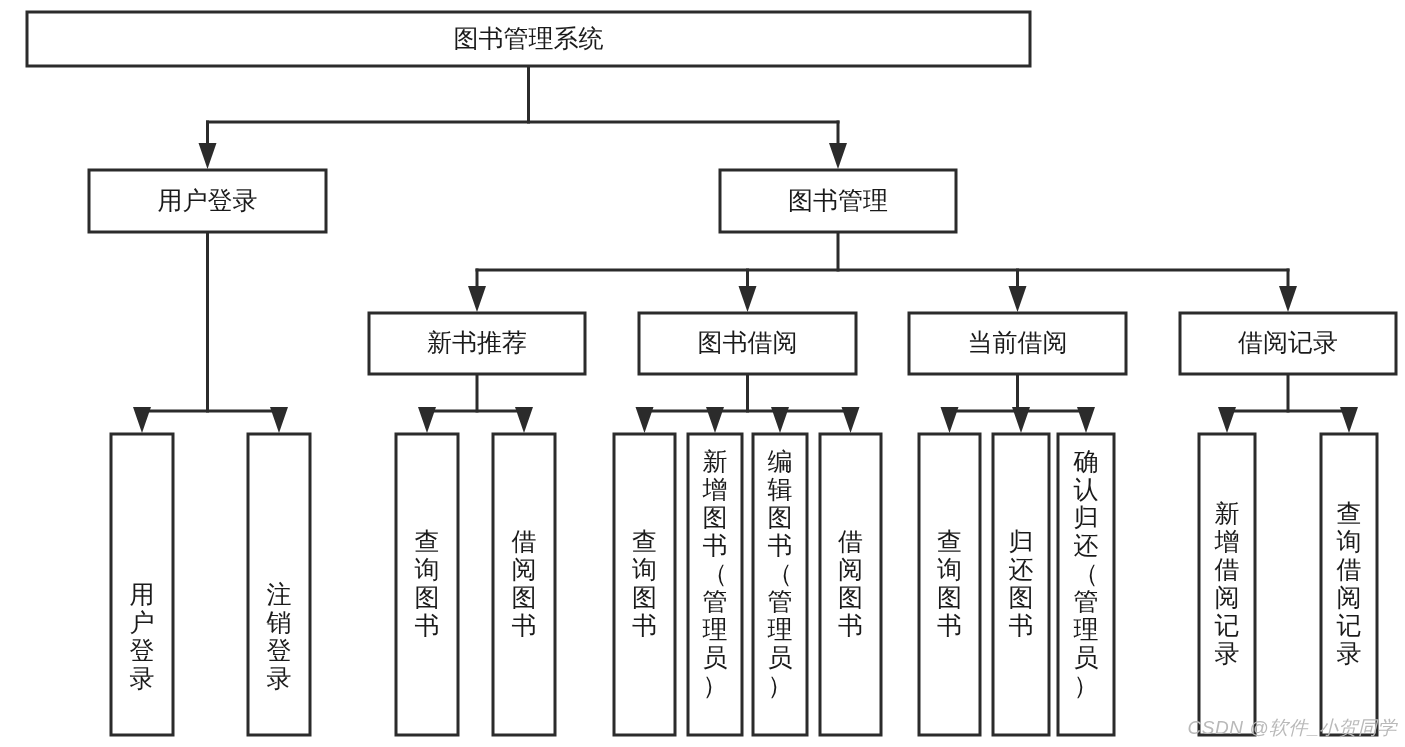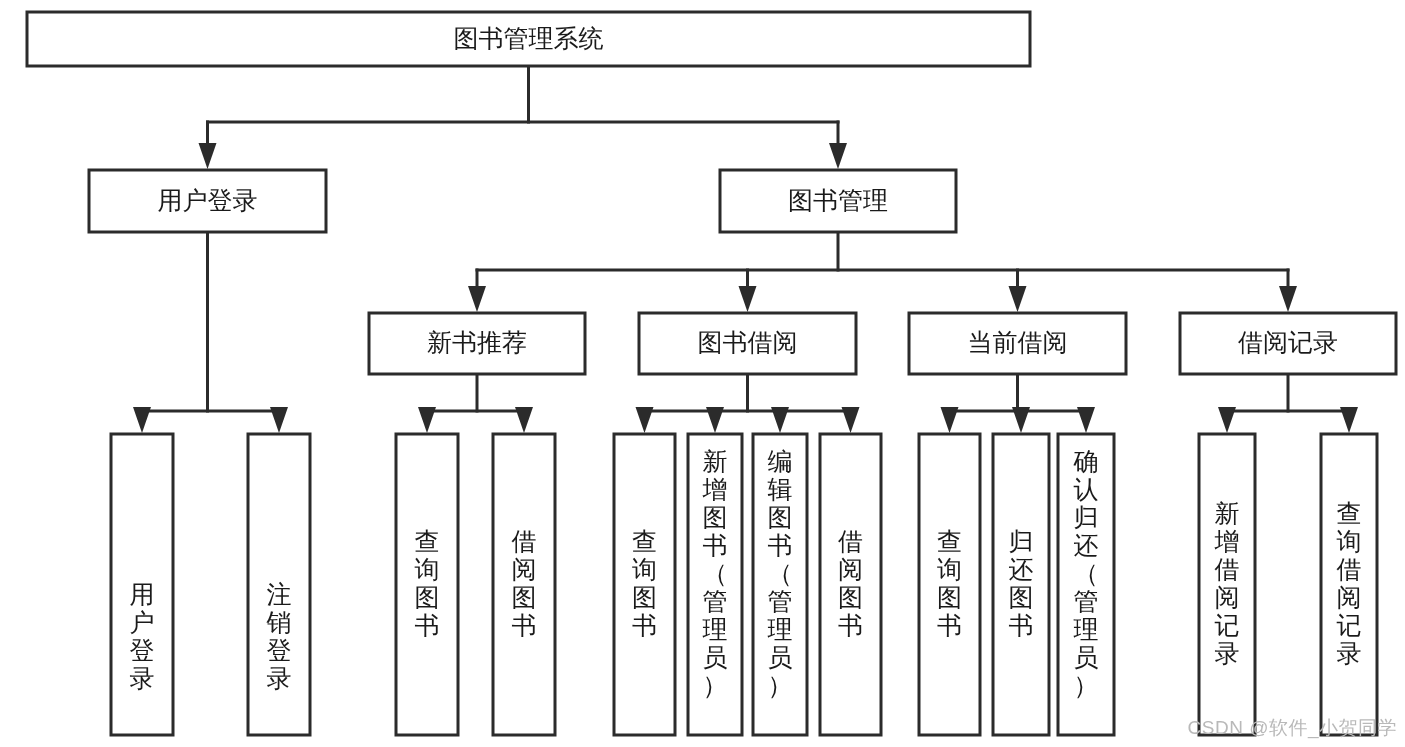--- a/index.html
+++ b/index.html
@@ -57,20 +57,21 @@
   }
   .watermark {
     position: absolute;
     right: 16px;
     bottom: 6px;
     font-family: "Liberation Sans", "DejaVu Sans", sans-serif;
     font-size: 19px;
     color: #b9b9b9;
     white-space: nowrap;
     letter-spacing: 0.5px;
+    font-style: italic;
   }
 </style>
 </head>
 <body>
 
 <div id="diagram-root">
   <svg class="flow" viewBox="0 0 1405 747" xmlns="http://www.w3.org/2000/svg">
     <defs></defs>
     <g id="connectors-layer">
         <path d="M520.5,66 L520.5,122" class="connector"></path>

